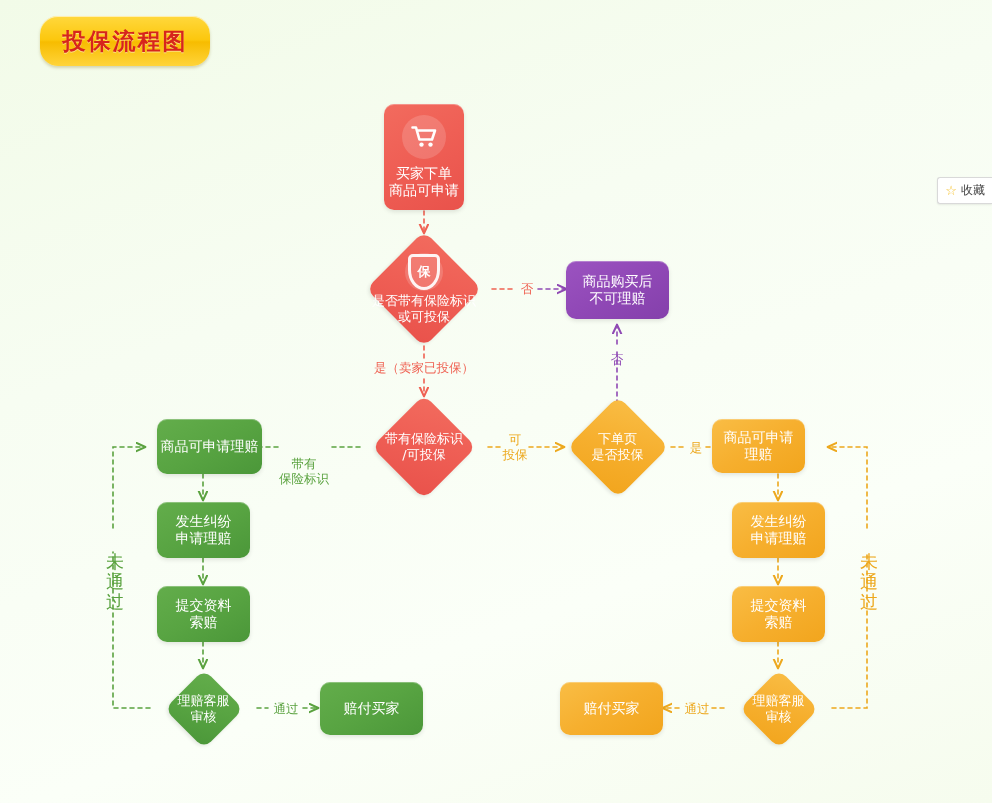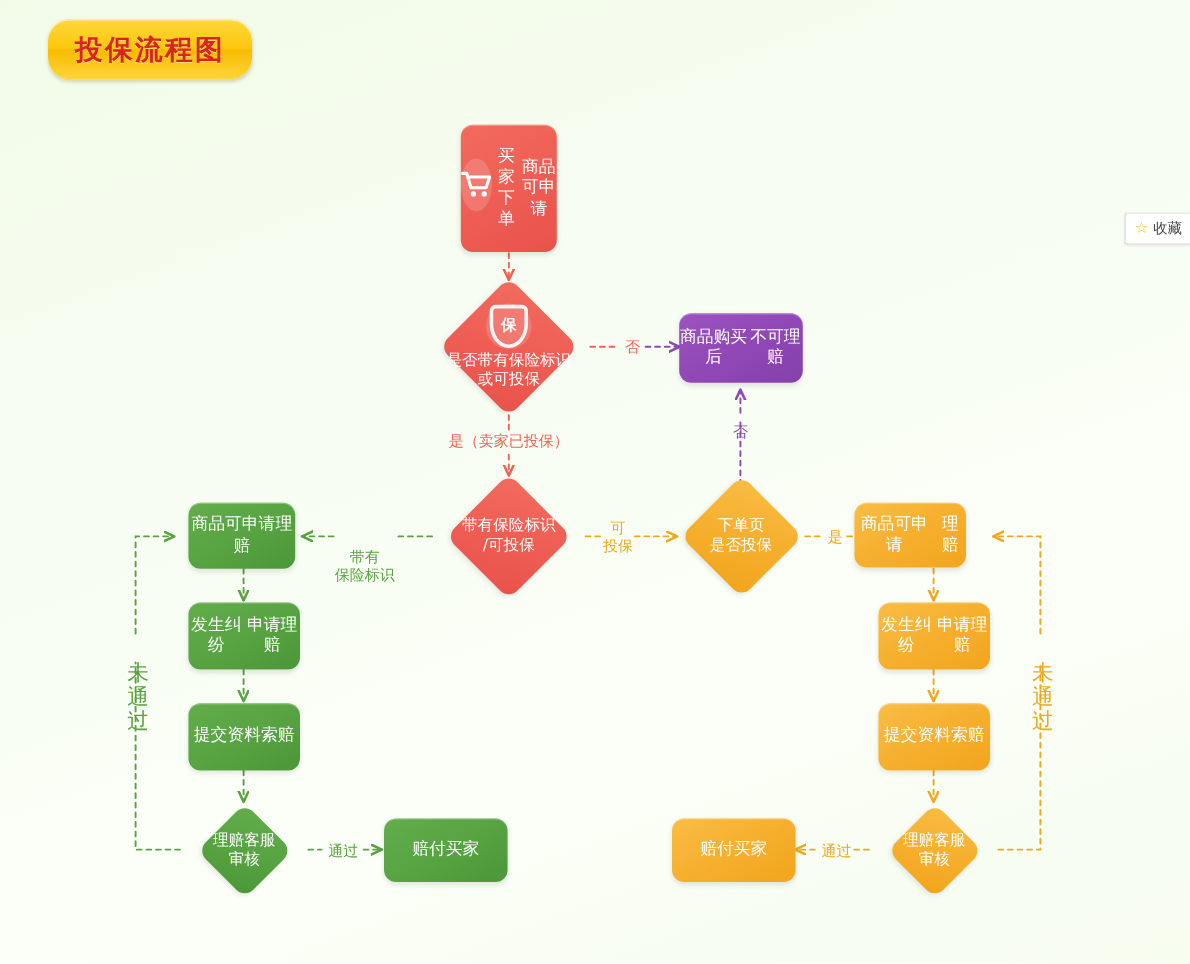--- a/index.html
+++ b/index.html
@@ -20,21 +20,21 @@
     box-shadow:0 2px 3px rgba(120,100,0,.25), inset 0 1px 0 rgba(255,255,255,.6);
     display:flex;align-items:center;justify-content:center;
   }
   #title-badge span{
     font-size:23px;font-weight:bold;color:#d7251c;letter-spacing:2px;
     text-shadow:0 1px 0 rgba(255,255,255,.45);
   }
 
   
   .node{
-    display:flex;flex-direction:row;align-items:center;justify-content:center;
+    display:flex;flex-direction:column;align-items:center;justify-content:center;
     text-align:center;color:#ffffff;line-height:1.25;
     box-sizing:border-box;
   }
   .rect{border-radius:10px;font-size:14px;}
   .rect.shadow{box-shadow:0 2px 4px rgba(0,0,0,.10), inset 0 1px 0 rgba(255,255,255,.28);}
 
   .red-grad{background:linear-gradient(150deg,#f26b5e 0%,#ef5f55 45%,#e9524b 100%);}
   .green-grad{background:linear-gradient(150deg,#63ad4b 0%,#58a442 50%,#4b9739 100%);}
   .orange-grad{background:linear-gradient(150deg,#f9bd45 0%,#f6af2e 50%,#f2a51d 100%);}
   .purple-grad{background:linear-gradient(150deg,#9b53c0 0%,#9048b6 50%,#8440ab 100%);}
@@ -206,21 +206,21 @@
   </div>
 
   <div class="diamond" style="left:564px;top:396px;width:107px;height:102px;">
     <div class="dia-shape orange-grad" style="width:72px;height:72px;"></div>
     <div class="dia-label">
       <div>下单页</div>
       <div>是否投保</div>
     </div>
   </div>
 
-  <div class="abs node rect green-grad shadow" style="left:157px;top:419px;width:89px;height:55px;">
+  <div class="abs node rect green-grad shadow" style="left:157px;top:419px;width:105px;height:55px;">
     <div>商品可申请理赔</div>
   </div>
 
   <div class="abs node rect green-grad shadow" style="left:157px;top:502px;width:93px;height:56px;">
     <div>发生纠纷</div>
     <div>申请理赔</div>
   </div>
 
   <div class="abs node rect green-grad shadow" style="left:157px;top:586px;width:93px;height:56px;">
     <div>提交资料</div>

